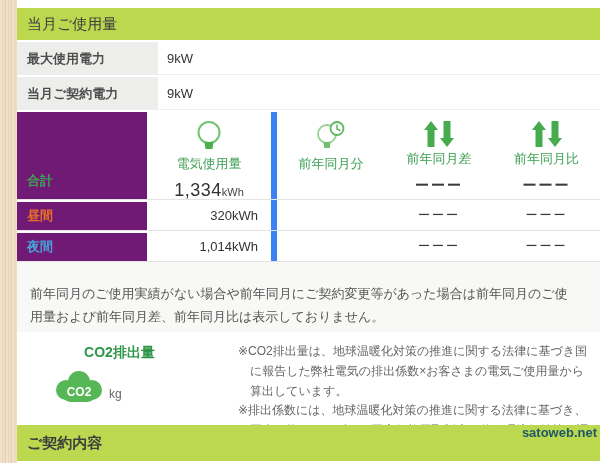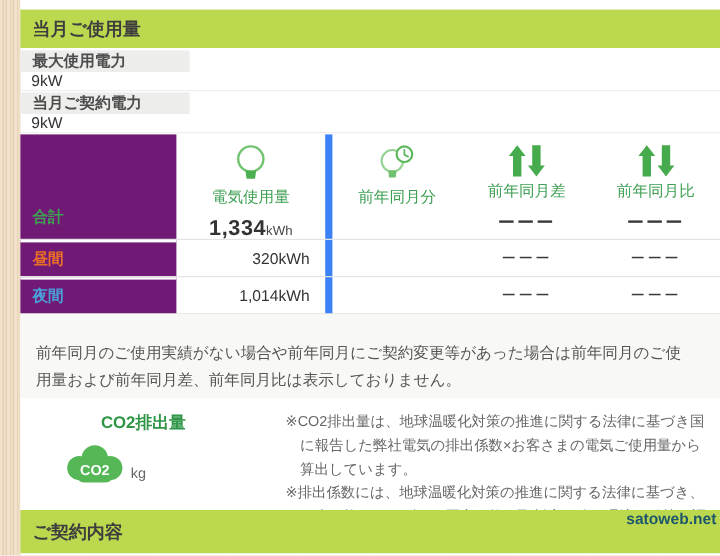--- a/index.html
+++ b/index.html
@@ -7,27 +7,27 @@
   body {
     font-family:"Liberation Sans","DejaVu Sans",sans-serif;
     background:repeating-linear-gradient(90deg,#f2e2cb 0 2px,#e8d4ba 2px 3px,#f0dec4 3px 5px,#e3ceb2 5px 6px);
     color:#333;
   }
   .content { margin-left:17px; width:583px; height:463px; background:#fff; }
   .top-gap { height:8px; background:#fff; }
 
   .section-bar {
     height:32px; background:#bcd84f; display:flex; align-items:center;
-    padding-left:10px; font-size:15px; font-weight:bold; color:#3e3e3e;
+    padding-left:10px; font-size:15px; font-weight:normal; color:#3e3e3e;
     position:relative;
   }
 
   
   .info-rows { margin-top:2px; }
-  .info-row { display:flex; height:33px; margin-bottom:2px;flex-direction:column; }
+  .info-row { display:flex; height:33px; margin-bottom:2px; }
   .info-row .lbl {
     width:141px; background:#ededeb; display:flex; align-items:center;
     padding-left:10px; font-size:13px; font-weight:bold; color:#4d4d4d;
   }
   .info-row .val {
     flex:1; display:flex; align-items:center; padding-left:9px;
     font-size:13px; color:#333; border-bottom:1px solid #efefed;
   }
 
   
@@ -40,21 +40,21 @@
     padding-left:10px; display:flex; align-items:center;
   }
   .head-total .cell-lbl { align-items:flex-end; padding-bottom:9px; }
   .cell-c1 { width:130px; border-right:6px solid #3b82f6; }
   .cell-c2, .cell-c3 { width:108px; }
   .cell-c4 { width:107px; }
   .sub .cell-lbl { border-top:2px solid #fff; }
   .head-cell { display:flex; flex-direction:column; align-items:center; padding-top:7px; }
   .col-title { font-size:13px; color:#3fa054; margin-top:1px; }
   .total-usage { margin-top:7px; color:#333; }
-  .total-usage .num { font-size:18px; font-weight:bold; letter-spacing:0.5px; }
+  .total-usage .num { font-size:18px; font-weight:normal; letter-spacing:0.5px; }
   .total-usage .unit { font-size:11px; color:#444; }
   .dash-big { margin-top:9px; font-size:14px; font-weight:bold; color:#3a3a3a; letter-spacing:2px; }
   .dash-sm { font-size:12px; color:#3a3a3a; letter-spacing:2px; }
   .sub .cell-c1 { display:flex; align-items:center; justify-content:flex-end; padding-right:13px; font-size:13px; color:#333; }
   .sub .cell-c3, .sub .cell-c4 { display:flex; align-items:center; justify-content:center; }
   .lbl-total { color:#3fa054; }
   .lbl-day { color:#e96e28; }
   .lbl-night { color:#4a9fd8; }
 
   

